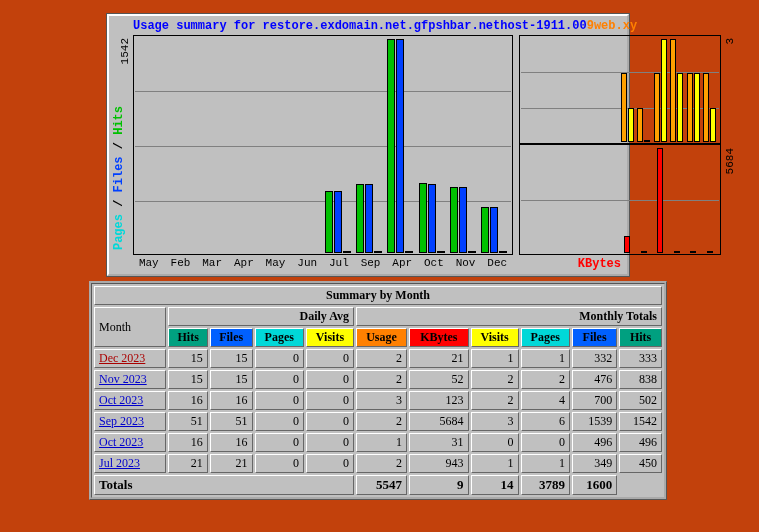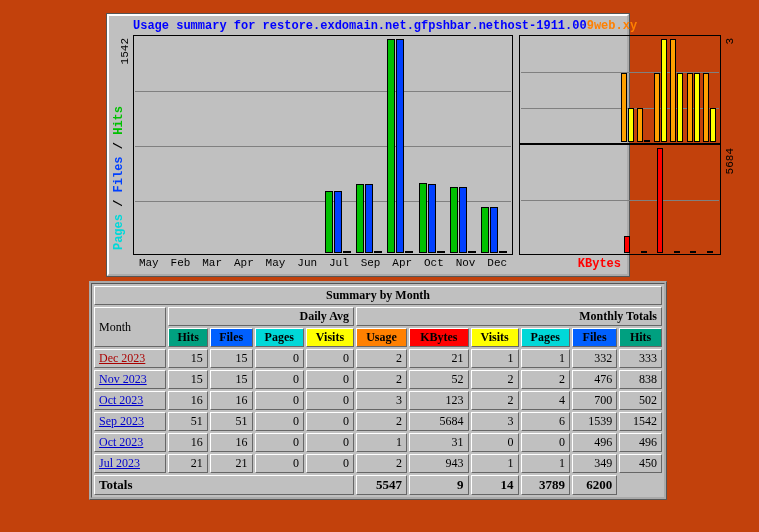--- a/index.html
+++ b/index.html
@@ -346,19 +346,19 @@
             <td class="num">450</td>
           </tr>
         </tbody>
     <tbody>
           <tr class="tot">
       <th colspan="5" style="text-align:left">Totals</th>
       <td class="num">5547</td>
       <td class="num">9</td>
       <td class="num">14</td>
       <td class="num">3789</td>
-      <td class="num">6200</td>
+      <td class="num">1600</td>
     </tr>
   </tbody>
       </table>
 </div>
 
 </div>
 
 </body></html>

